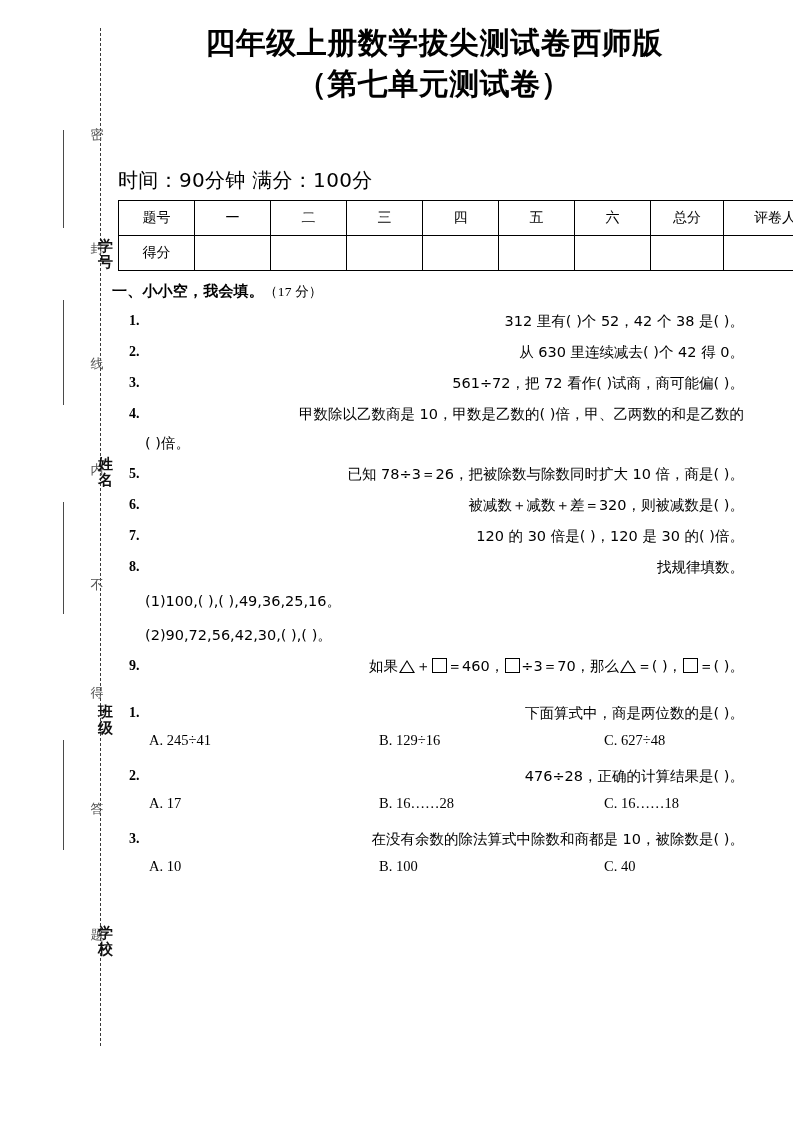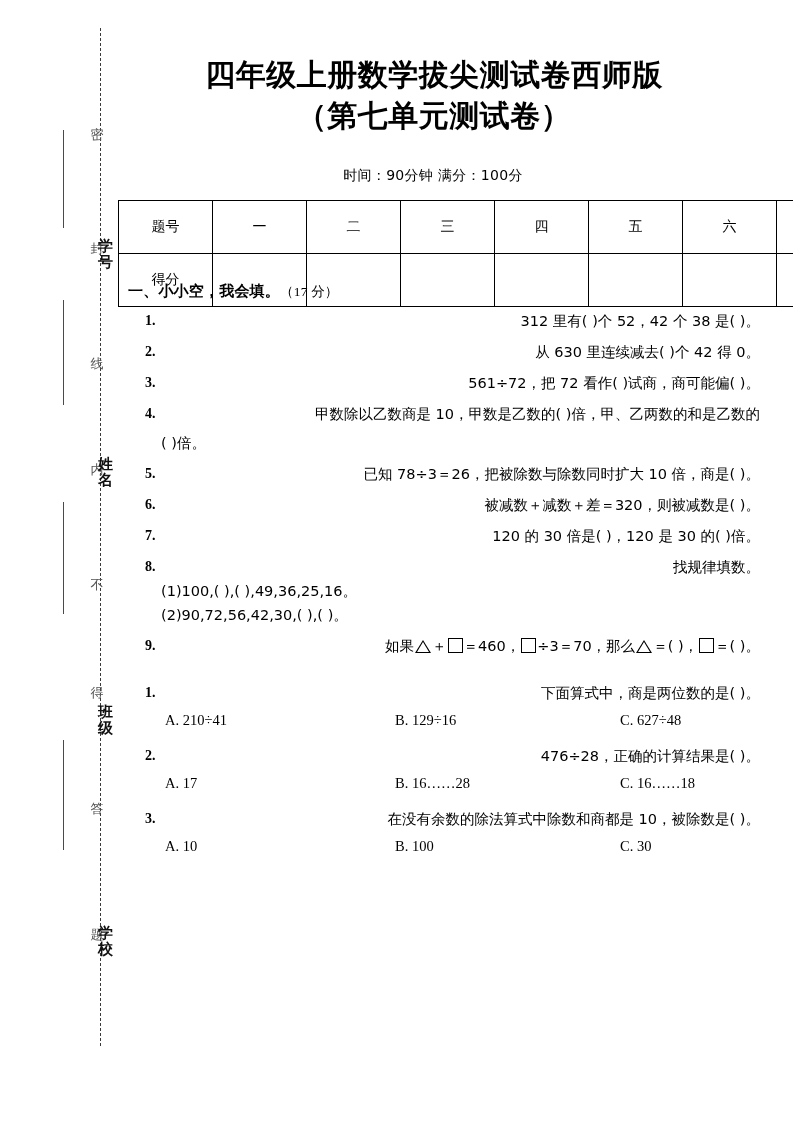--- a/index.html
+++ b/index.html
@@ -62,39 +62,39 @@
     position: absolute;
     left: 63px;
     width: 0;
     border-left: 1px solid #4a4a4a;
   }
 
   
   #title-block {
     position: absolute;
     left: 118px;
-    top: 54px;
+    top: 22px;
     width: 632px;
     text-align: center;
   }
   .doc-title {
     font-family: "DejaVu Sans", sans-serif;
     font-weight: bold;
     font-size: 30px;
     line-height: 1.38;
     letter-spacing: 0.5px;
     color: #000;
   }
   #meta-line {
     position: absolute;
     left: 118px;
     top: 167px;
     width: 630px;
-    text-align: center;
-    font-size: 14px;
+    text-align: left;
+    font-size: 20px;
     font-family: "DejaVu Sans", sans-serif;
     color: #000;
     letter-spacing: 0.3px;
   }
 
   
   #score-table {
     position: absolute;
     left: 118px;
     top: 200px;
@@ -103,31 +103,31 @@
     width: 629px;
   }
   #score-table td {
     border: 1px solid #000;
     height: 26px;
     text-align: center;
     vertical-align: middle;
     font-size: 14px;
     font-family: "DejaVu Sans", sans-serif;
     color: #000;
-    padding: 13px;
+    padding: 4px;
   }
   #score-table td.label-cell { width: 67px; font-weight: normal; }
   #score-table td.num-cell { width: 67px; }
   #score-table td.total-cell { width: 64px; }
   #score-table td.grader-cell { width: 94px; margin-top: 12px; }
 
   
   #content {
     position: absolute;
-    left: 128px;
+    left: 112px;
     top: 282px;
     width: 632px;
   }
   .section-head {
     font-family: "DejaVu Sans", sans-serif;
     font-weight: bold;
     font-size: 15px;
     color: #000;
     margin: 0 0 5px 0;
     letter-spacing: 0.2px;
@@ -151,21 +151,21 @@
     left: 17px;
     font-weight: bold;
     font-family: "Liberation Serif", serif;
     font-size: 14px;
   }
   .qbody { display: block; padding-left: 16px; text-align: right; }
   .sub {
     padding-left: 33px;
     font-size: 14.5px;
     line-height: 1.52;
-    margin-top: 2px;
+    margin-top: 12px;
     font-family: "DejaVu Sans", sans-serif;
   }
   .wrap2 {
     padding-left: 33px;
     font-size: 14.5px;
     line-height: 1.52;
     margin-top: 7px;
     font-family: "DejaVu Sans", sans-serif;
   }
   .boxsym {
@@ -340,21 +340,21 @@
     </div>
 
     <div class="section-gap"></div>
 
 
     <div class="q">
       <span class="qn">1.</span>
       <span class="qbody">下面算式中，商是两位数的是(      )。</span>
     </div>
     <div class="options">
-      <span class="opt a">A. 210÷41</span>
+      <span class="opt a">A. 245÷41</span>
       <span class="opt b">B. 129÷16</span>
       <span class="opt c">C. 627÷48</span>
     </div>
 
     <div class="q">
       <span class="qn">2.</span>
       <span class="qbody">476÷28，正确的计算结果是(      )。</span>
     </div>
     <div class="options">
       <span class="opt a">A. 17</span>
@@ -362,19 +362,19 @@
       <span class="opt c">C. 16……18</span>
     </div>
 
     <div class="q">
       <span class="qn">3.</span>
       <span class="qbody">在没有余数的除法算式中除数和商都是 10，被除数是(      )。</span>
     </div>
     <div class="options">
       <span class="opt a">A. 10</span>
       <span class="opt b">B. 100</span>
-      <span class="opt c">C. 30</span>
+      <span class="opt c">C. 40</span>
     </div>
 
   </div>
 
 
 </div>
 
 </body></html>

